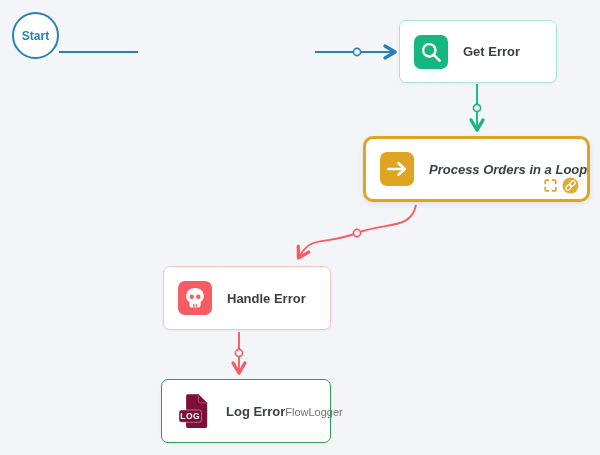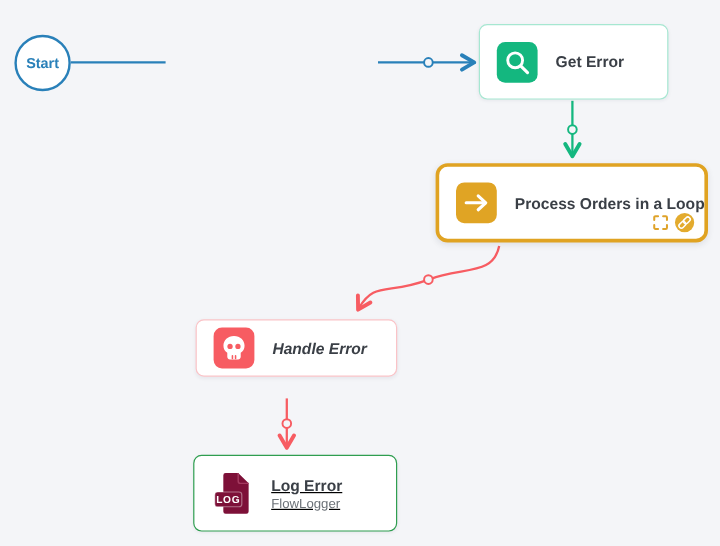--- a/index.html
+++ b/index.html
@@ -40,21 +40,21 @@
   }
   .node .sublabel {
     font-size: 11px;
     font-weight: 400;
     color: #6c7278;
     margin-top: 2px;
   }
 
   .start-node {
     position: absolute;
-    left: 12px; top: 29px;
+    left: 12px; top: 12px;
     width: 47px; height: 47px;
     border-radius: 50%;
     border: 2.5px solid #2980b9;
     background: #ffffff;
     box-sizing: border-box;
     display: flex; align-items: center; justify-content: center;
     z-index: 2;
     cursor: pointer;
   }
   .start-node .start-label {
@@ -63,36 +63,36 @@
     color: #2980b9;
   }
 
   #node-external-callback { left: 138px; top: 25px;  width: 177px; height: 55px; border: 1.5px solid #abd0e6; }
   #node-external-callback .icon-box { background: #2e86c1; }
 
   #node-get-orders        { left: 399px; top: 20px;  width: 158px; height: 63px; border: 1.5px solid #a6e7d1; }
   #node-get-orders .icon-box { background: #14b77f; }
 
   #node-process-orders    { left: 363px; top: 136px; width: 227px; height: 66px; border: 3px solid #e0a322; border-radius: 10px;
-                            box-shadow: 0 2px 5px rgba(30,40,60,0.10); }
+                            box-shadow: 0 2px 5px rgba(30,40,60,0.10); font-style: italic; }
   #node-process-orders .icon-box { background: #e0a424; }
 
-  #node-handle-error      { left: 163px; top: 266px; width: 168px; height: 48px; border: 1.5px solid #fac3c7; font-style: italic; }
+  #node-handle-error      { left: 163px; top: 266px; width: 168px; height: 64px; border: 1.5px solid #fac3c7; }
   #node-handle-error .icon-box { background: #f75c62; }
 
   #node-log-error         { left: 161px; top: 379px; width: 170px; height: 64px; border: 1.5px solid #2f9e50; gap: 12px; }
   #node-log-error .icon-box { background: transparent; width: 38px; height: 40px; border-radius: 0; }
 
   .node-badges {
     position: absolute;
     right: 8px; bottom: 5px;
     display: flex; align-items: center; gap: 5px;
     z-index: 3;
   }
-  .text-stack { display: flex; flex-direction: column; justify-content: center; text-decoration: underline; }
+  .text-stack { display: flex; justify-content: center; }
 </style>
 </head>
 <body>
 
 <div class="canvas">
 
   <svg class="edges" width="600" height="455" viewBox="0 0 600 455">
     <defs>
       <marker id="arr-blue" viewBox="0 0 10 10" refX="6.8" refY="5" markerWidth="9" markerHeight="9" orient="auto-start-reverse">
         <path d="M1.5 1.5 L7.5 5 L1.5 8.5" fill="none" stroke="#2980b9" stroke-width="1.9" stroke-linecap="round" stroke-linejoin="round"></path>

